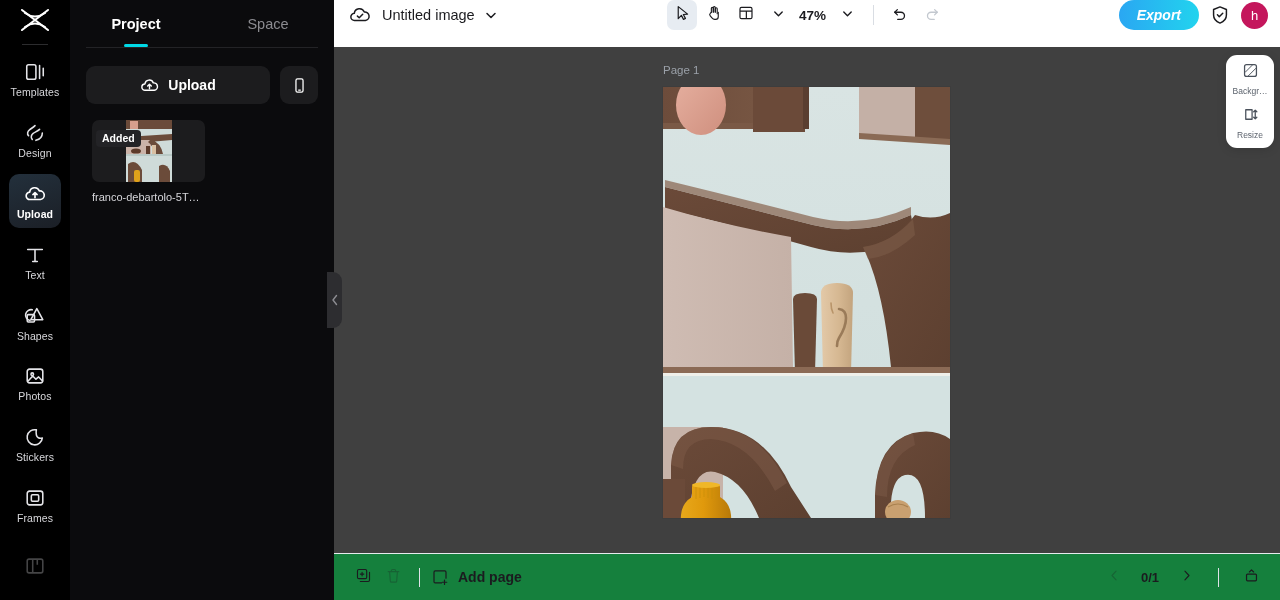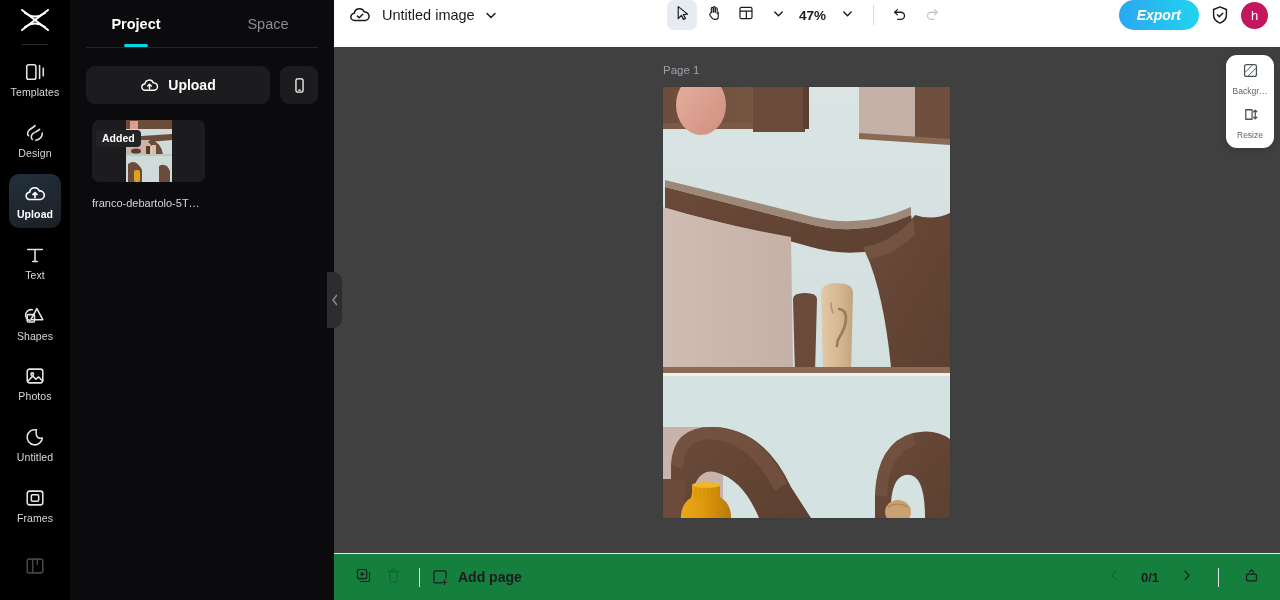--- a/index.html
+++ b/index.html
@@ -82,21 +82,21 @@
     background: #1c1c1e; border-radius: 7px; overflow: hidden;
     display: flex; align-items: center; justify-content: center;
   }
   .asset-thumb .mini { width: 46px; height: 62px; }
   .badge-added {
     position: absolute; left: 4px; top: 10px;
     background: #232326; color: #fff; font-size: 10.5px; font-weight: 700;
     border-radius: 4px; padding: 3px 6px; line-height: 1;
   }
   .asset-name {
-    margin-top: 15px; font-size: 11px; color: #d6d6da;
+    margin-top: 9px; font-size: 11px; color: #d6d6da;
     white-space: nowrap; overflow: hidden; text-overflow: ellipsis;
     width: 113px;
   }
   
   .collapse {
     position: absolute; right: -8px; top: 272px;
     width: 15px; height: 56px;
     background: #2d2d30; border-radius: 0 9px 9px 0;
     display: flex; align-items: center; justify-content: center;
     cursor: pointer; z-index: 5;
@@ -271,21 +271,21 @@
       </span>
       <span class="rail-label">Photos</span>
     </div>
 
     <div class="rail-item">
       <span class="ic">
         <svg viewBox="0 0 24 24" fill="none" stroke="#e4e4e8" stroke-width="1.7" stroke-linejoin="round">
           <path d="M13.5 4.2A8.3 8.3 0 1 0 20 13c-3.6.9-5.8-.3-6.5-3.2-.5-2.2-.4-4 0-5.6z"></path>
         </svg>
       </span>
-      <span class="rail-label">Untitled</span>
+      <span class="rail-label">Stickers</span>
     </div>
 
     <div class="rail-item">
       <span class="ic">
         <svg viewBox="0 0 24 24" fill="none" stroke="#e4e4e8" stroke-width="1.7" stroke-linejoin="round">
           <rect x="3.5" y="4.5" width="17" height="15" rx="2.5"></rect>
           <rect x="8" y="8.5" width="8" height="7" rx="1.2"></rect>
         </svg>
       </span>
       <span class="rail-label">Frames</span>

